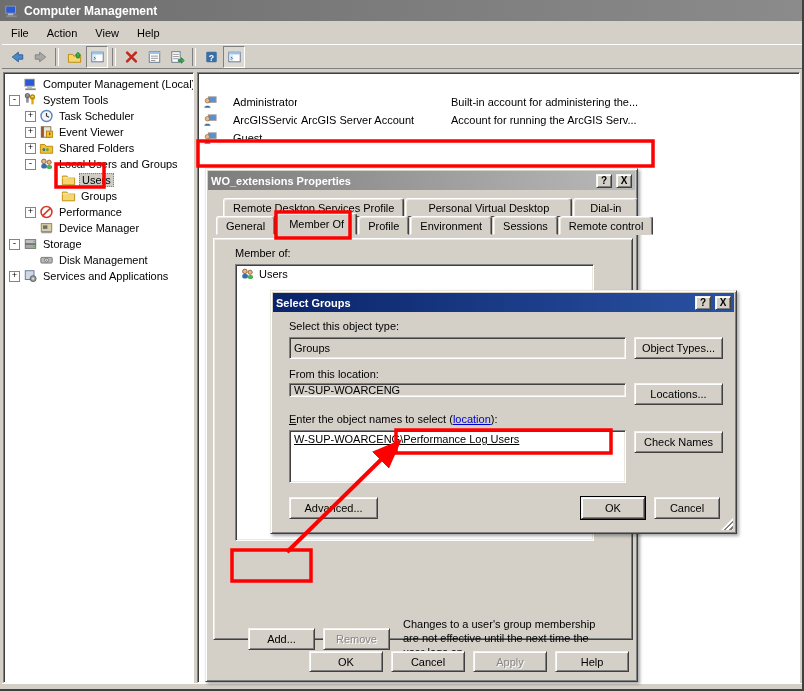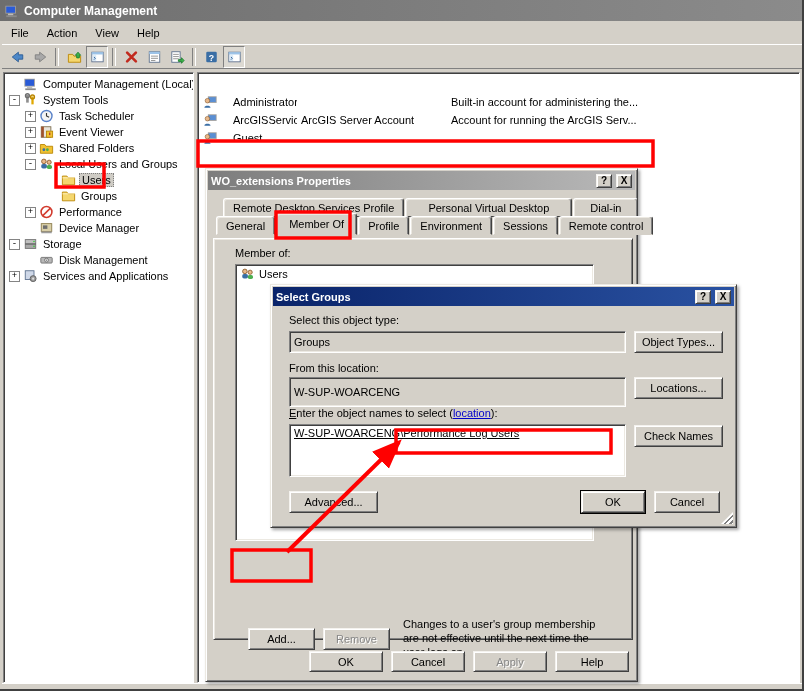--- a/index.html
+++ b/index.html
@@ -436,34 +436,34 @@
       <button class="btn disabled abs" style="left:109px;top:389px;width:67px;height:22px;">Remove</button>
       <div class="abs" style="left:189px;top:378px;width:198px;line-height:14px;">Changes to a user's group membership are not effective until the next time the user logs on.</div>
     </div>
 
     <button class="btn abs" style="left:103px;top:482px;width:74px;height:21px;">OK</button>
     <button class="btn abs" style="left:185px;top:482px;width:74px;height:21px;">Cancel</button>
     <button class="btn disabled abs" style="left:267px;top:482px;width:74px;height:21px;">Apply</button>
     <button class="btn abs" style="left:349px;top:482px;width:74px;height:21px;">Help</button>
   </div>
 
-  <div class="abs dlg" style="left:270px;top:284px;width:465px;height:242px;z-index:20;">
+  <div class="abs dlg" style="left:270px;top:290px;width:465px;height:242px;z-index:20;">
     <div class="cap cap-blue">
       <span>Select Groups</span>
       <span class="spacer"></span>
       <button class="btn capbtn">?</button>
       <button class="btn capbtn">X</button>
     </div>
     <div class="abs fieldlabel" style="left:18px;top:29px;">Select this object type:</div>
     <div class="abs field" style="left:18px;top:46px;width:337px;height:22px;">
         <span>Groups</span>
       </div>
     <button class="btn abs" style="left:363px;top:46px;width:89px;height:22px;">Object Types...</button>
     <div class="abs fieldlabel" style="left:18px;top:77px;">From this location:</div>
-    <div class="abs field" style="left:18px;top:92px;width:337px;height:30px;">
+    <div class="abs field" style="left:18px;top:92px;width:337px;height:14px;">
         <span>W-SUP-WOARCENG</span>
       </div>
     <button class="btn abs" style="left:363px;top:92px;width:89px;height:22px;">Locations...</button>
     <div class="abs fieldlabel" style="left:18px;top:122px;">
       <u>E</u><span>nter the object names to select (</span><span class="link">location</span><span>):</span>
     </div>
     <div class="abs field white" style="left:18px;top:139px;width:337px;height:53px;align-items:flex-start;padding:2px 4px;">
       <span class="resolved">W-SUP-WOARCENG\Performance Log Users</span>
     </div>
     <button class="btn abs" style="left:363px;top:140px;width:89px;height:22px;">Check Names</button>

